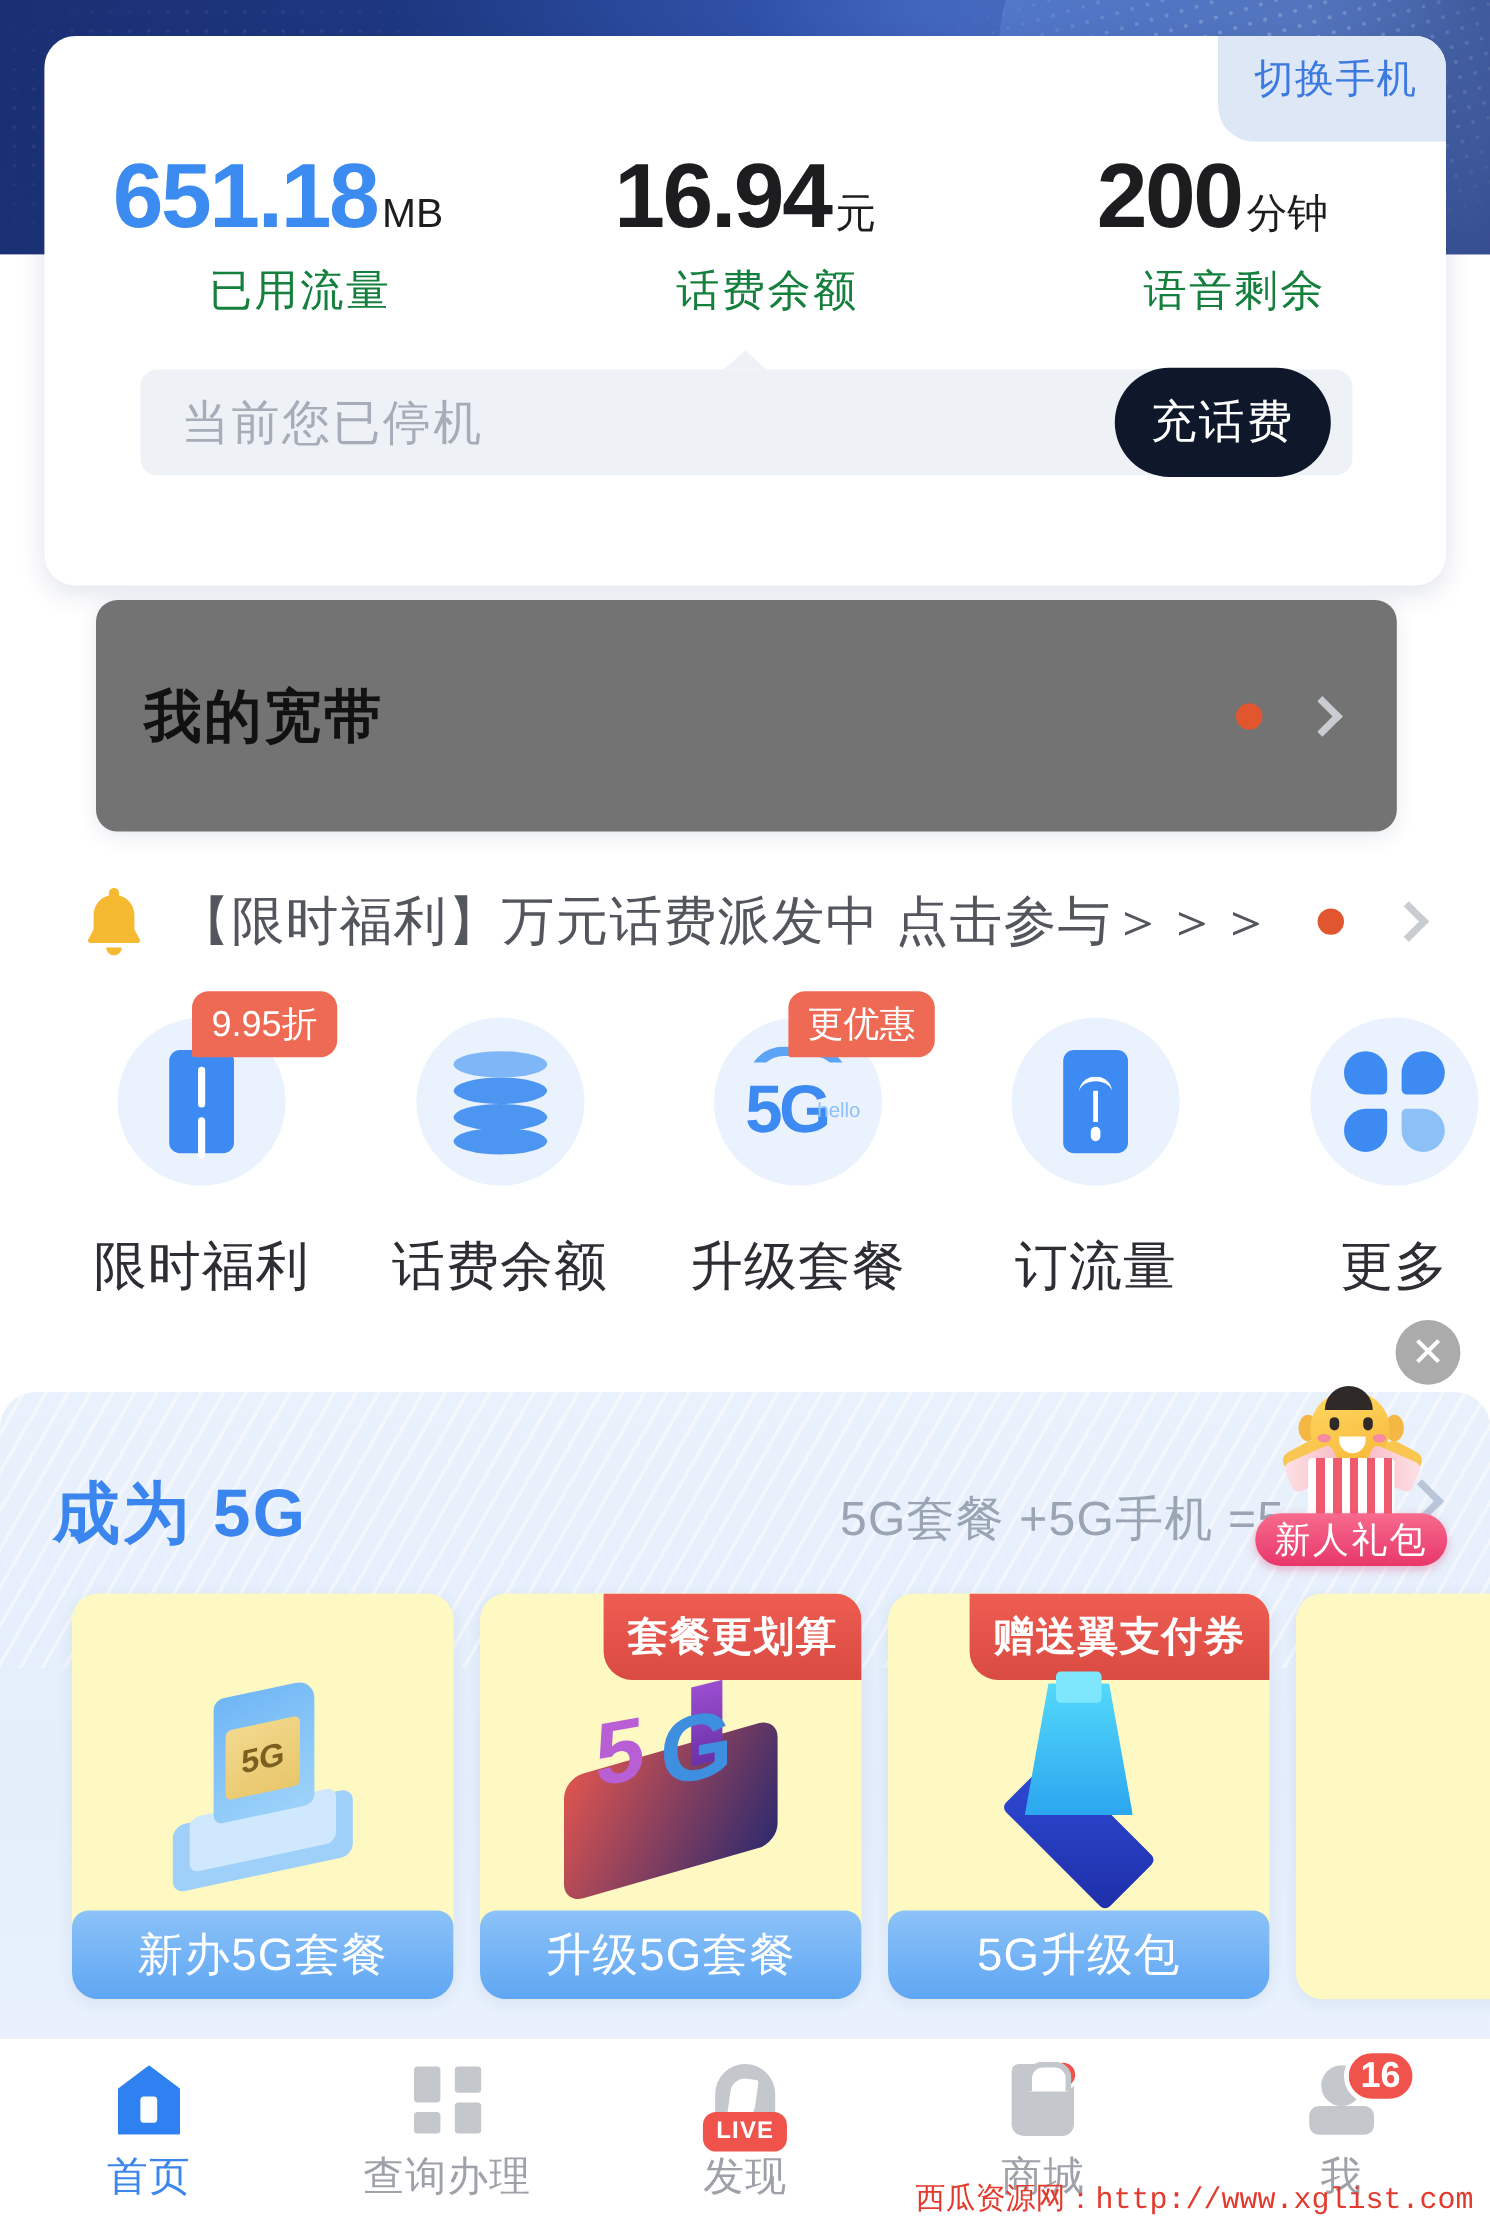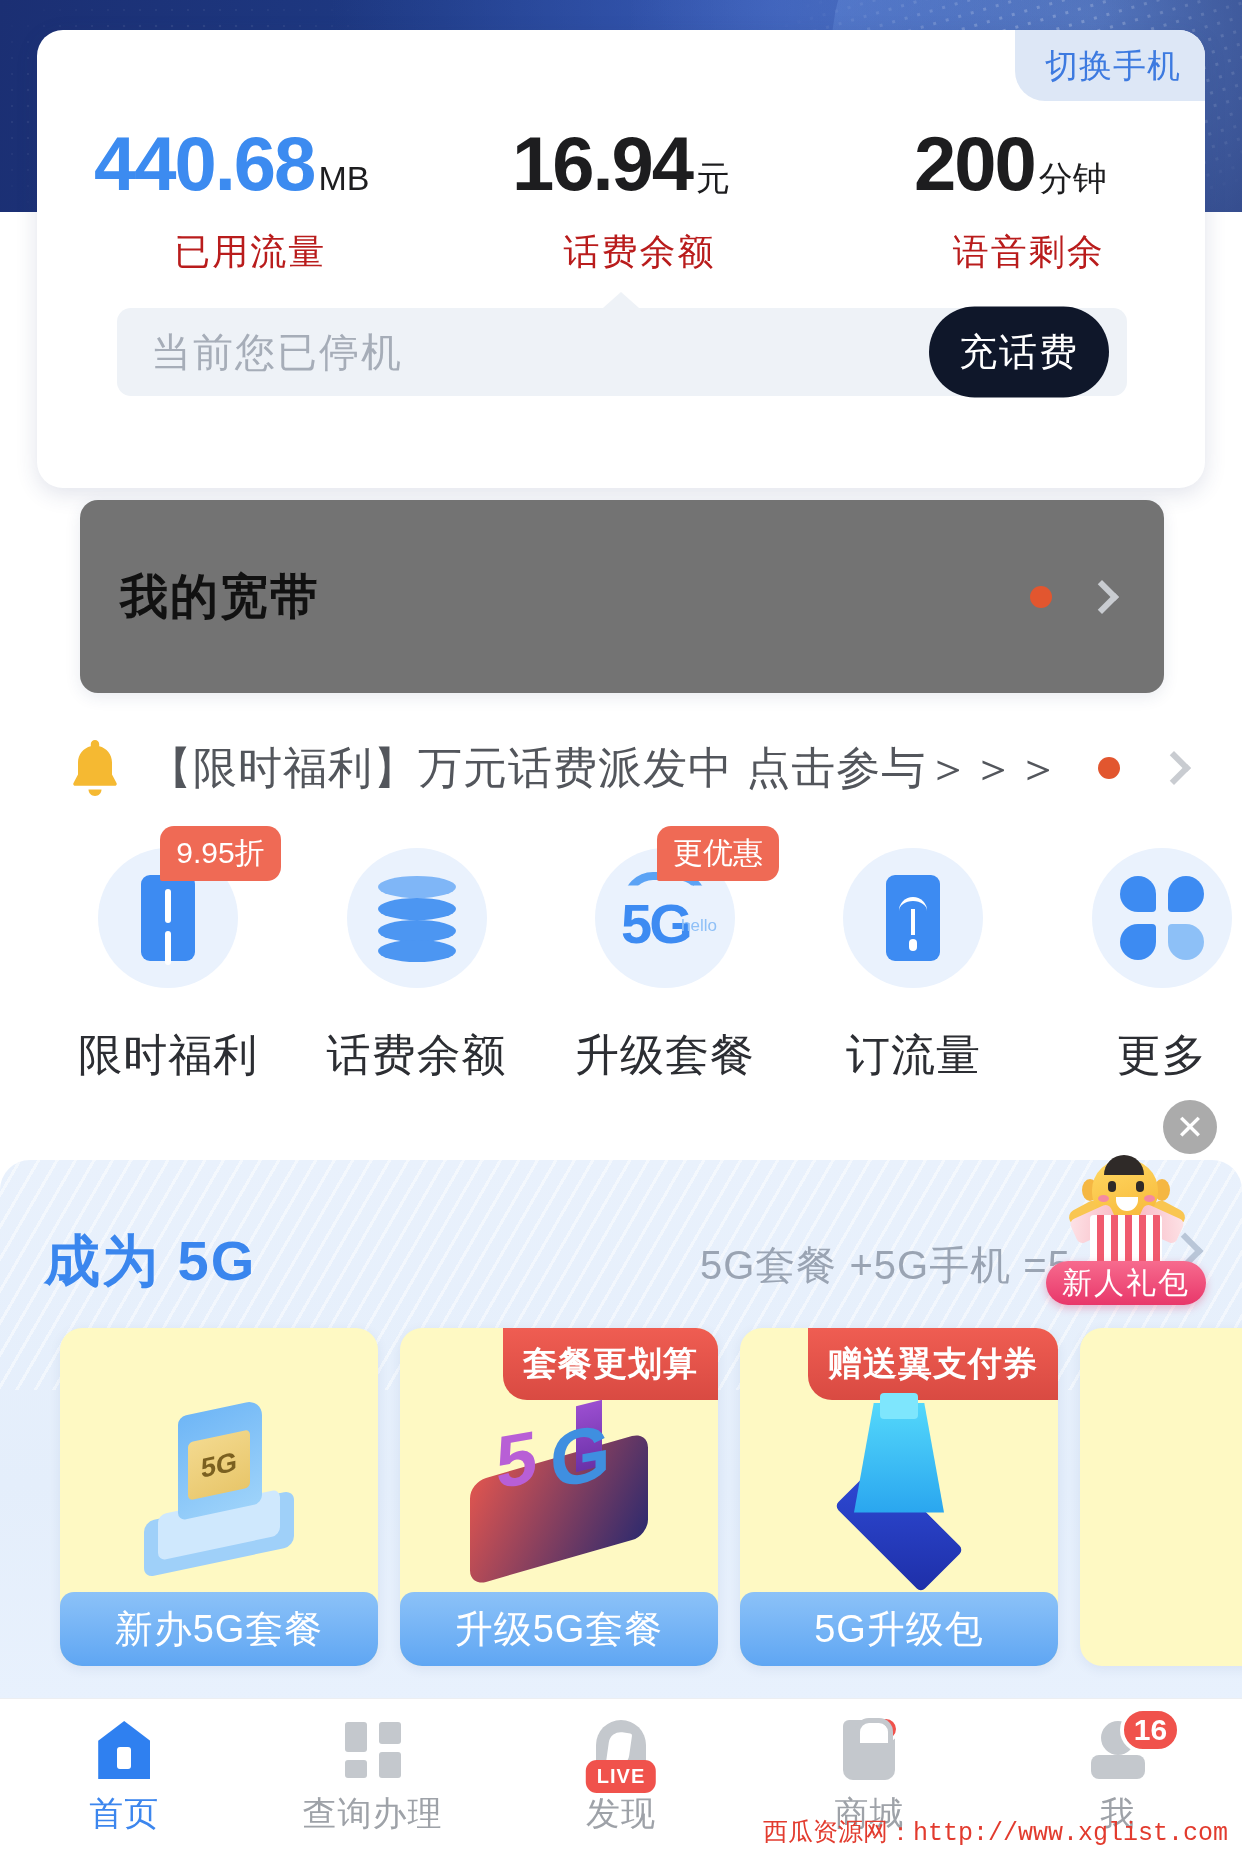--- a/index.html
+++ b/index.html
@@ -45,21 +45,21 @@
   
   .acct-card{
     position:absolute; left:37px; top:30px; width:1168px; height:458px;
     background:#fff; border-radius:26px;
     box-shadow:0 6px 22px rgba(40,60,110,.14);
   }
   .switch-phone{
     position:absolute; right:0; top:0;
     background:#dde7f6; color:#3d7ae0;
     font-size:33px; line-height:1;
-    padding:19px 24px 19px 30px;
+    padding:19px 24px 36px 30px;
     border-top-right-radius:26px; border-bottom-left-radius:30px;
     letter-spacing:1px;
   }
   .stats{
     position:absolute; left:0; top:96px; width:100%;
     display:flex;
   }
   .stat{ flex:1; text-align:center; }
   .stat .val{
     font-size:76px; font-weight:700; color:#1d1d1f;
@@ -67,22 +67,22 @@
     display:inline-block; vertical-align:baseline;
     font-family:"Liberation Sans","DejaVu Sans",sans-serif;
   }
   .stat.blue .val{ color:#3c8bf0; }
   .stat .unit{
     font-size:34px; color:#1d1d1f; font-weight:400;
     display:inline-block; vertical-align:baseline; margin-left:4px;
   }
   .stat.blue .unit{ color:#1d1d1f; }
   .stat .lbl{
-    display:block; margin-top:26px;
-    font-size:36px; color:#b91c1c; letter-spacing:2px;padding-left:37px;
+    display:block; margin-top:16px;
+    font-size:36px; color:#15803d; letter-spacing:2px;padding-left:37px;
   }
 
   .notch{
     position:absolute; left:50%; top:262px; transform:translateX(-50%);
     width:0;height:0;
     border-left:18px solid transparent;
     border-right:18px solid transparent;
     border-bottom:16px solid #eef2f7;
   }
   .status-bar{
@@ -407,21 +407,21 @@
   <div class="swoosh"></div>
   <div class="dots"></div>
   <div class="dots2"></div>
 </div>
 
 <div class="acct-card">
   <div class="switch-phone">切换手机</div>
 
   <div class="stats">
     <div class="stat blue">
-      <span class="val">440.68</span><span class="unit">MB</span>
+      <span class="val">651.18</span><span class="unit">MB</span>
       <span class="lbl">已用流量</span>
     </div>
     <div class="stat">
       <span class="val">16.94</span><span class="unit">元</span>
       <span class="lbl">话费余额</span>
     </div>
     <div class="stat">
       <span class="val">200</span><span class="unit">分钟</span>
       <span class="lbl">语音剩余</span>
     </div>

